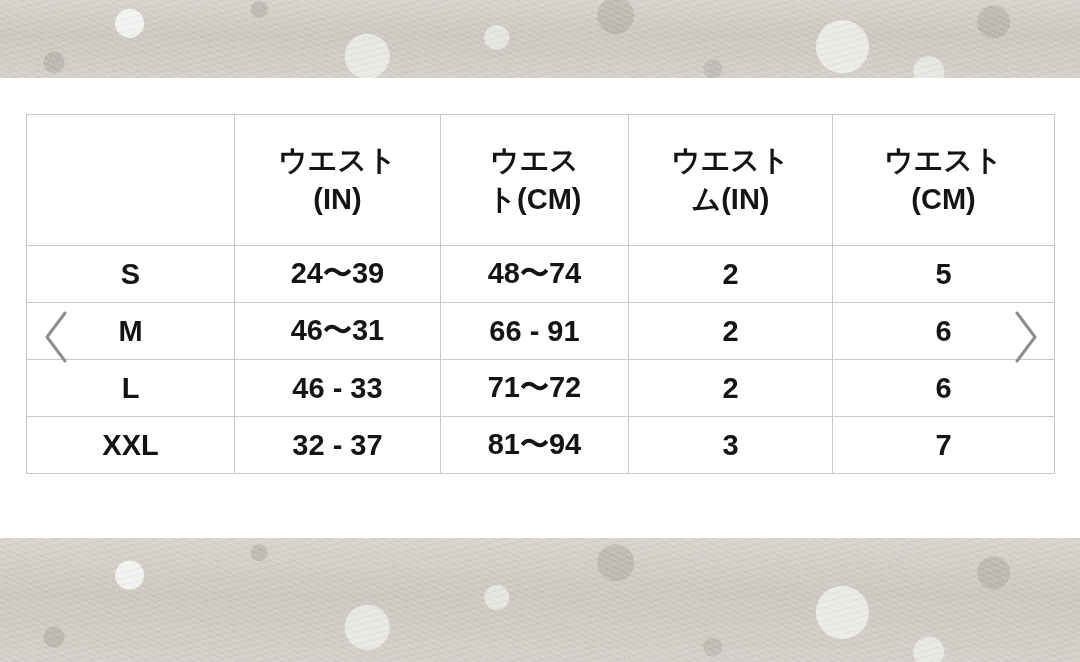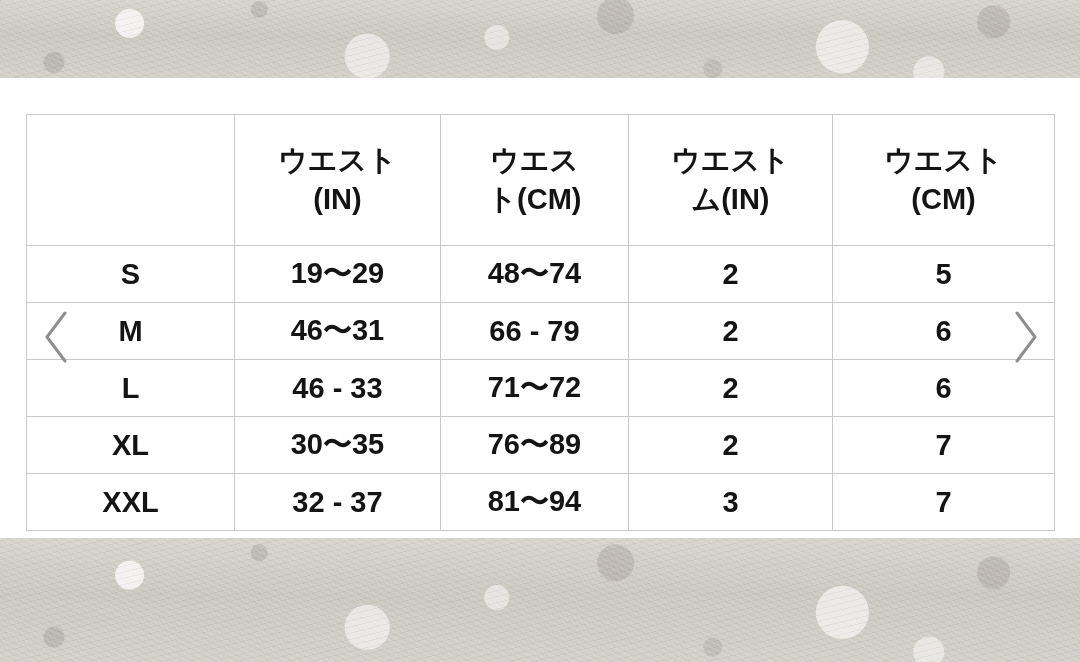--- a/index.html
+++ b/index.html
@@ -162,45 +162,38 @@
           </th>
           <th>
             <div>ウエスト</div>
             <div>(CM)</div>
           </th>
         </tr>
       </thead>
       <tbody>
         <tr>
           <td>S</td>
-          <td>19〜29</td>
+          <td>24〜39</td>
           <td>48〜74</td>
           <td>2</td>
           <td>5</td>
         </tr>
         <tr>
           <td>M</td>
           <td>46〜31</td>
-          <td>66 - 79</td>
+          <td>66 - 91</td>
           <td>2</td>
           <td>6</td>
         </tr>
         <tr>
           <td>L</td>
           <td>46 - 33</td>
           <td>71〜72</td>
           <td>2</td>
           <td>6</td>
-        </tr>
-        <tr>
-          <td>XL</td>
-          <td>30〜35</td>
-          <td>76〜89</td>
-          <td>2</td>
-          <td>7</td>
         </tr>
         <tr>
           <td>XXL</td>
           <td>32 - 37</td>
           <td>81〜94</td>
           <td>3</td>
           <td>7</td>
         </tr>
       </tbody>
     </table>

